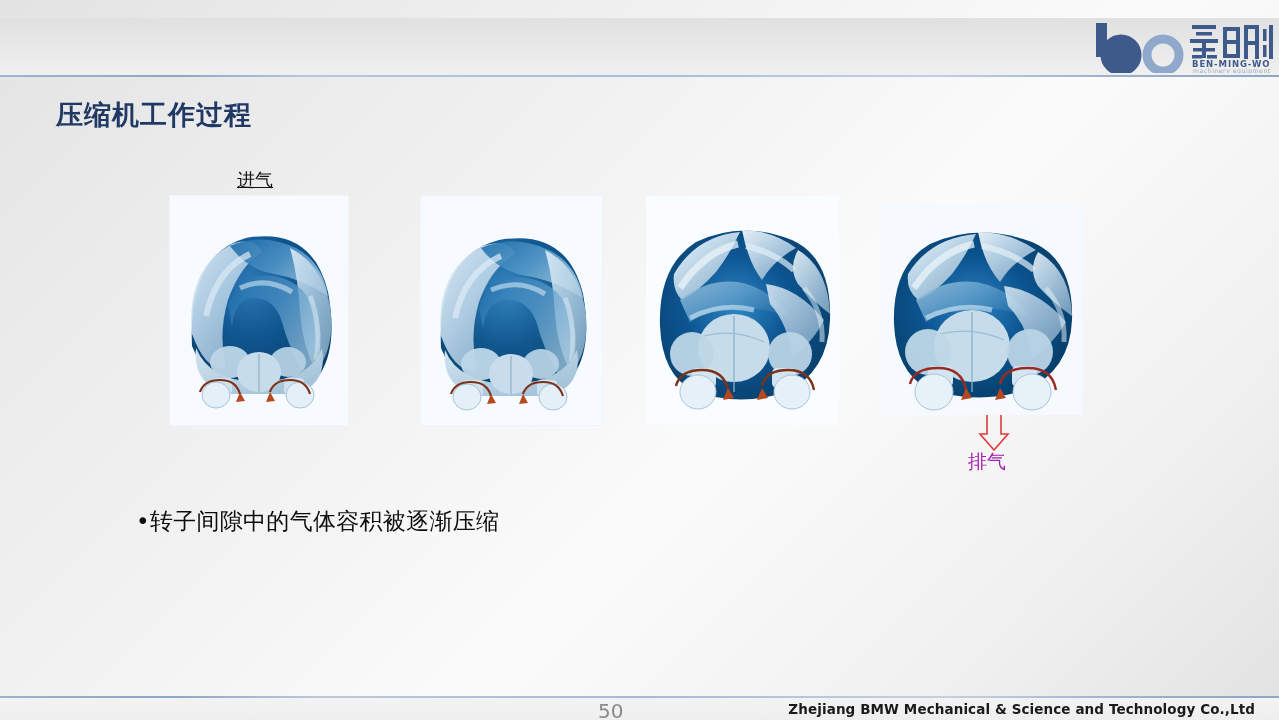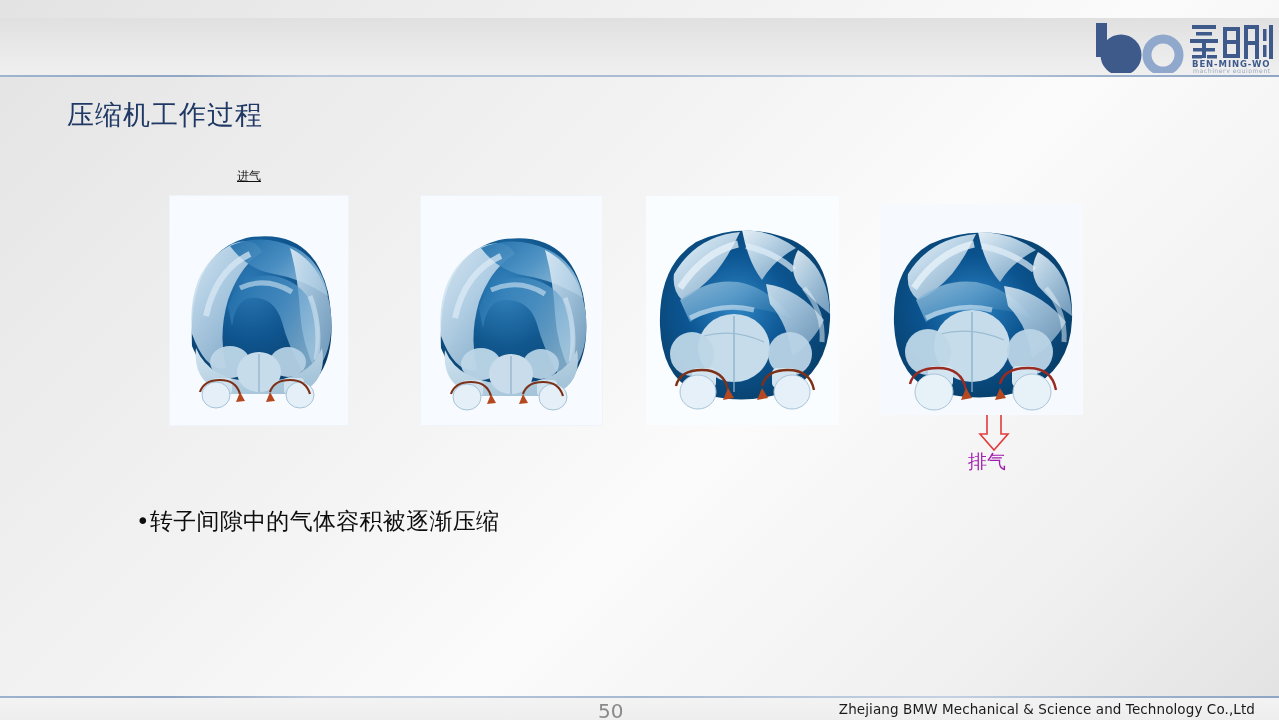--- a/index.html
+++ b/index.html
@@ -45,33 +45,33 @@
     position: absolute;
     left: 1093px; top: 3px;
     width: 182px;
     height: 52px;
   }
   .logo svg { display: block; }
 
   
   .page-title {
     position: absolute;
-    left: 67px; top: 79px;
+    left: 56px; top: 79px;
     font-size: 27px;
-    font-weight: normal;
+    font-weight: bold;
     color: #1f3864;
     letter-spacing: 1px;
     white-space: nowrap;
   }
 
   
   .label-intake {
     position: absolute;
     left: 237px; top: 150px;
-    font-size: 12px;
+    font-size: 18px;
     color: #111;
     white-space: nowrap;
     text-decoration: underline;
   }
   .label-exhaust {
     position: absolute;
     left: 968px; top: 431px;
     font-size: 19px;
     color: #a21caf;
     white-space: nowrap;
@@ -144,20 +144,21 @@
     color: #8a8a8a;
     white-space: nowrap;
   }
   .company-line {
     position: absolute;
     right: 24px; top: 683px;
     font-size: 13.5px;
     color: #1a1a1a;
     white-space: nowrap;
     letter-spacing: 0.1px;
+    font-weight: bold;
   }
 </style>
 </head>
 <body>
 
 <div id="slide">
 
   <div class="header-band"></div>
   <div class="header-rule"></div>
 

